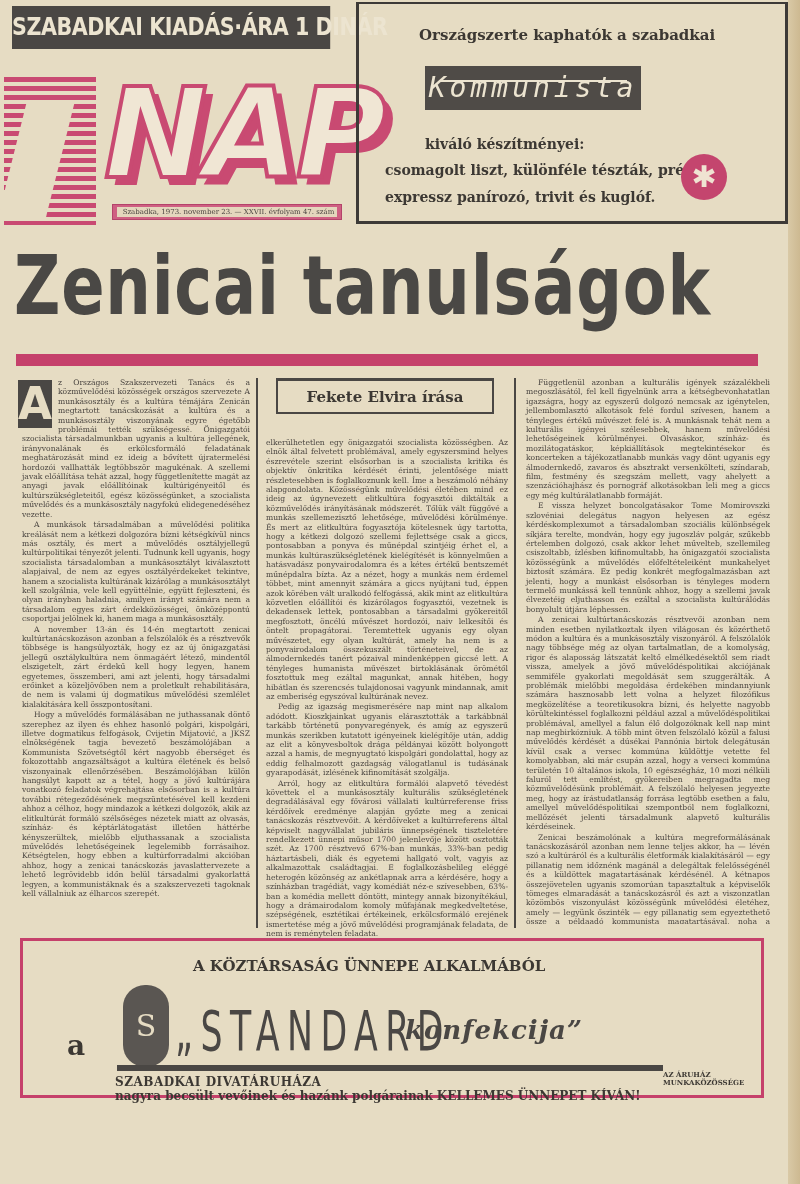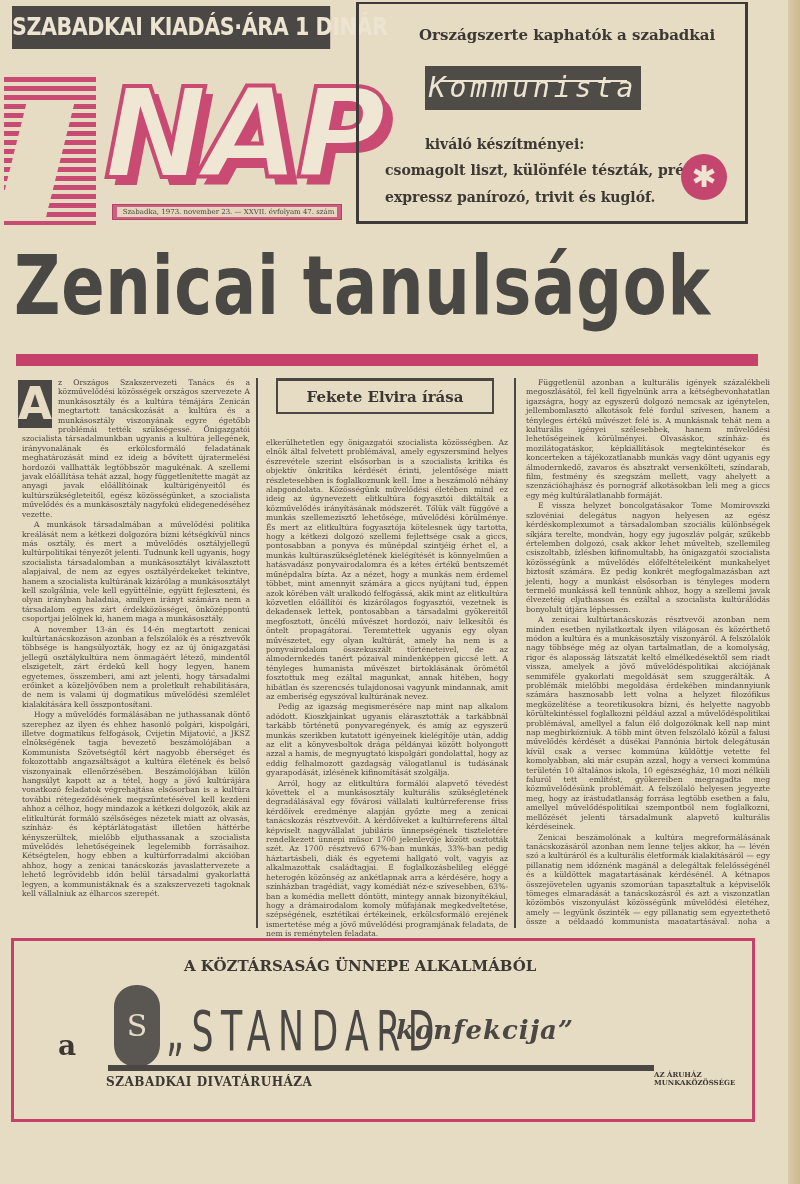--- a/index.html
+++ b/index.html
@@ -42,21 +42,21 @@
     position:absolute; left:112px; top:204px; width:228px; height:14px;
     background:#cf5f82; border:1px solid #b4436a;text-align:center;
   }
   .dateline span {
     display:block; margin:2px 4px; height:10px; background:#e4d6bd;
     font-size:7px; line-height:10px; white-space:nowrap; overflow:hidden;
     color:#4a4440; padding-left:3px;
   }
   
   .ad-top {
-    position:absolute; left:356px; top:2px; width:392px; height:222px;
+    position:absolute; left:356px; top:2px; width:432px; height:222px;
     border:3px solid #3d3a37; border-top-width:2px; box-sizing:border-box;padding-left:42px;
   }
   .ad-top .line1 { position:absolute; left:60px; top:22px; font-weight:bold; font-size:15px; }
   .ad-top .brand {
     position:absolute; left:66px; top:62px; width:216px; height:44px; background:#4f4b47;
     color:#ece4d0; font-family:"DejaVu Sans Mono", monospace; font-size:28px; line-height:44px;
     text-align:center; letter-spacing:4px; font-style:italic;
   }
   .ad-top .brand::after{content:"";position:absolute;left:14px;right:14px;top:14px;height:2px;background:#ece4d0;}
   .ad-top .line2 { position:absolute; left:66px; top:132px; font-weight:bold; font-size:14px; }
@@ -91,21 +91,21 @@
     margin:2px 6px 0 0; font-family:"DejaVu Sans", sans-serif;
   }
   .col1 p.first { text-indent:0; }
   .byline {
     position:absolute; left:276px; top:378px; width:218px; height:36px;
     border:2px solid #4a4744; border-top-width:3px; box-sizing:border-box;
     text-align:center; font-weight:bold; font-size:15px; line-height:32px;
   }
   
   .ad-bottom {
-    position:absolute; left:11px; top:938px; width:744px; height:184px;
+    position:absolute; left:20px; top:938px; width:744px; height:160px;
     border:3px solid #c5416b; box-sizing:border-box;
   }
   .ad-bottom .occ { position:absolute; left:170px; top:16px; font-weight:bold; font-size:15px; }
   .ad-bottom .a { position:absolute; left:44px; top:88px; font-weight:bold; font-size:28px; }
   .ad-bottom .badge {
     position:absolute; left:100px; top:44px; width:46px; height:82px; border-radius:22px;
     background:#5a5652; color:#e6dcc3; font-size:30px; line-height:82px; text-align:center;
   }
   .ad-bottom .standard {
     position:absolute; left:152px; top:58px; font-family:"DejaVu Sans", sans-serif;
@@ -181,14 +181,15 @@
 </div>
 
 <div class="ad-bottom">
   <div class="occ">A KÖZTÁRSASÁG ÜNNEPE ALKALMÁBÓL</div>
   <div class="a">a</div>
   <div class="badge">S</div>
   <div class="standard">„STANDARD</div>
   <div class="konf">konfekcija”</div>
   <div class="underline"></div>
   <div class="store">SZABADKAI DIVATÁRUHÁZA</div>
+  <div class="greet">nagyra becsült vevőinek és hazánk polgárainak KELLEMES ÜNNEPET KÍVÁN!</div>
   <div class="collective">AZ ÁRUHÁZ MUNKAKÖZÖSSÉGE</div>
 </div>
 
 </body></html>

